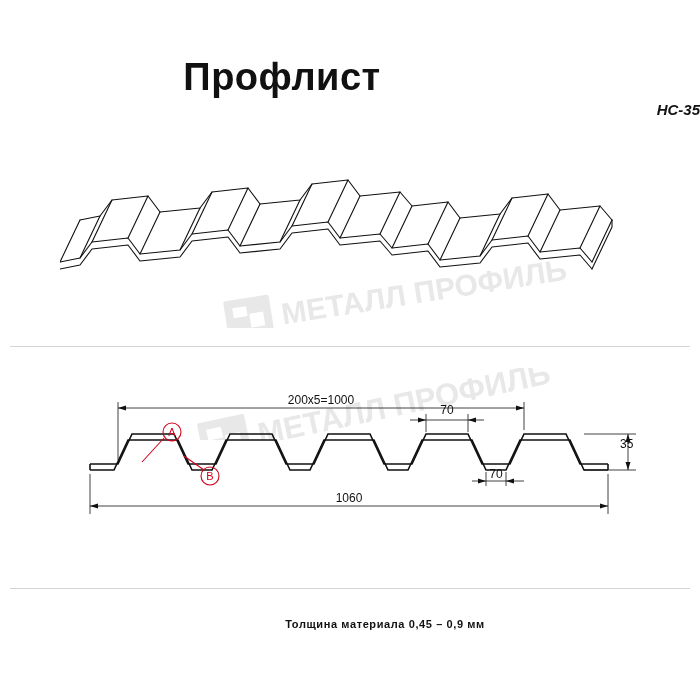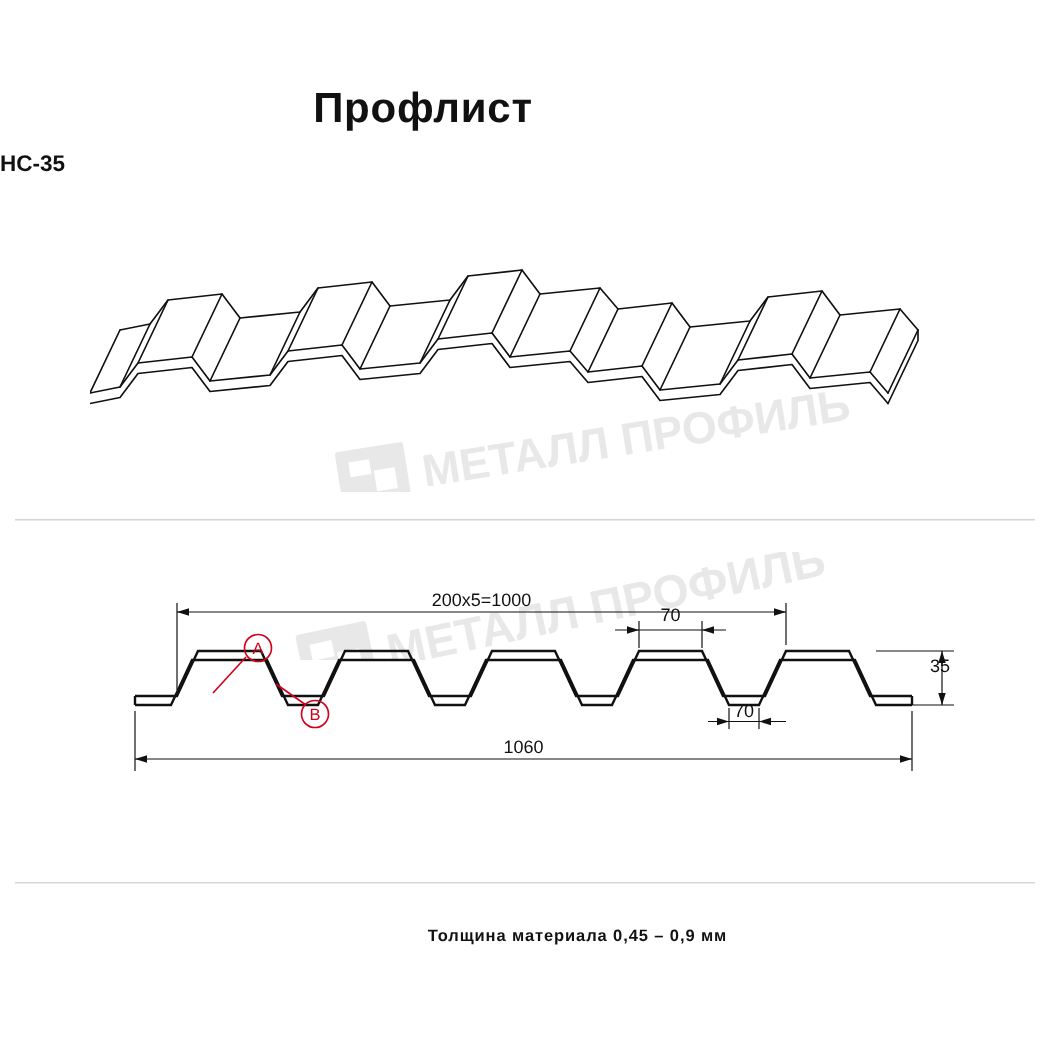--- a/index.html
+++ b/index.html
@@ -20,34 +20,35 @@
     left: 0; top: 0;
     width: 700px;
     height: 700px;
   }
   .title {
     position: absolute;
     top: 56px;
     left: 0;
     width: 564px;
     text-align: center;
-    font-size: 28px;
+    font-size: 38px;
     font-weight: bold;
     letter-spacing: 0.5px;
     color: #111111;
   }
   .subtitle {
     position: absolute;
     top: 101px;
     left: 0;
     width: 700px;
-    text-align: left;
+    text-align: right;
     font-size: 15px;
     font-weight: bold;
     color: #111111;
+    font-style: italic;
   }
   .footnote {
     position: absolute;
     top: 618px;
     left: 0;
     width: 700px;
     text-align: center;
     font-size: 11px;
     font-weight: bold;
     letter-spacing: 0.6px;

